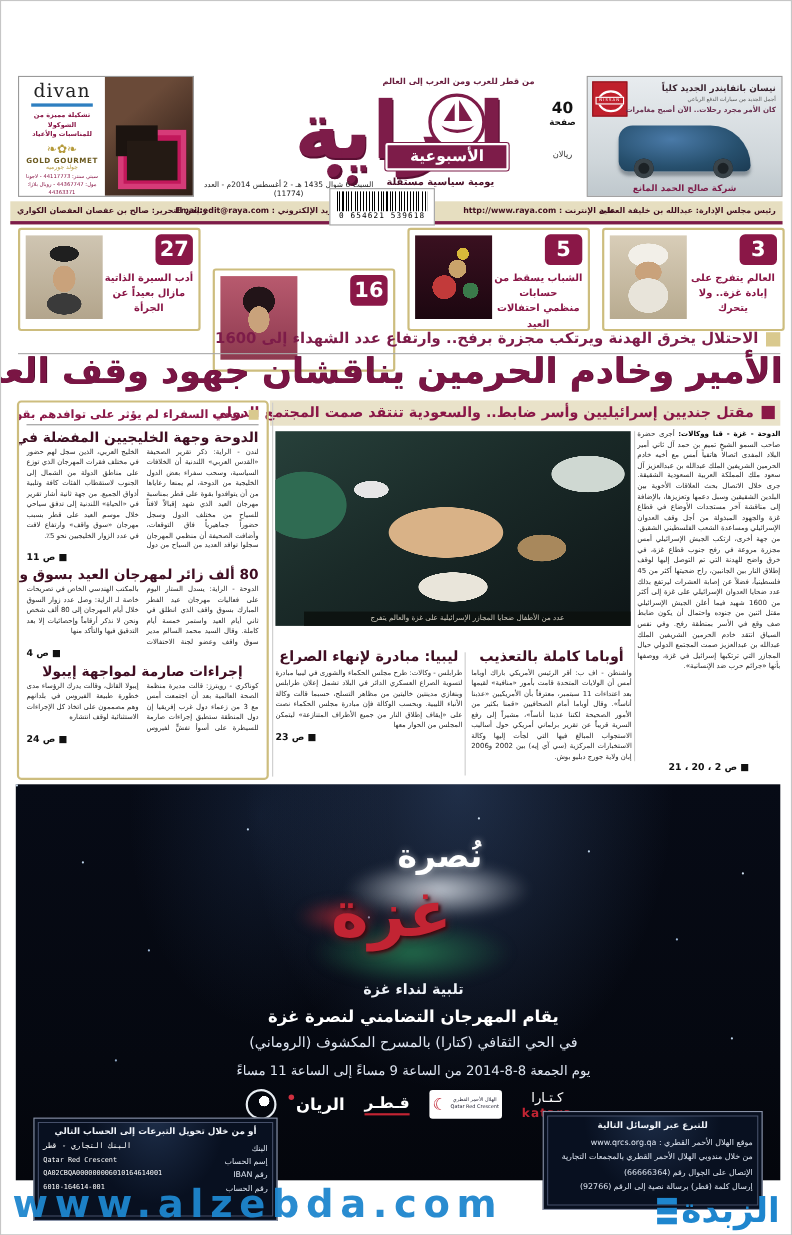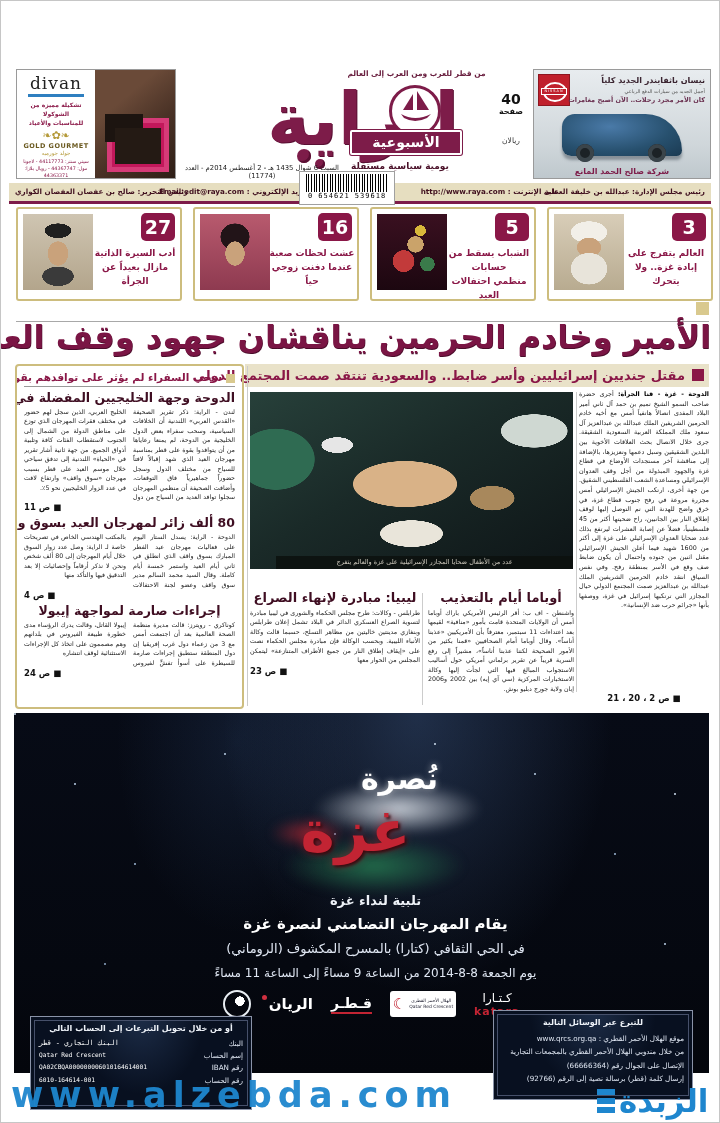--- a/index.html
+++ b/index.html
@@ -58,21 +58,21 @@
   .mb-email{left:150px;direction:ltr;}
   .mb-web{right:152px;direction:ltr;}
   .mb-chair{right:6px;}
   .barcode{left:298px;top:170px;width:94px;height:32px;background:#fff;border:1px solid #a0a0a0;z-index:5;direction:ltr;}
   .barcode-bars{margin:2px 6px 0;height:18px;
      background:repeating-linear-gradient(90deg,#000 0 1px,#fff 1px 2px,#000 2px 3px,#fff 3px 5px,#000 5px 6px,#fff 6px 8px);}
   .barcode-digits{font-family:"DejaVu Sans Mono",monospace;font-size:7px;color:#000;text-align:center;letter-spacing:1px;}
 
   
   .teaser{position:absolute;top:206px;width:162px;height:90px;background:#fff;border:2px solid #cdbd7e;border-radius:3px;}
-  .t-pos0{left:546px;} .t-pos1{left:369px;} .t-pos2{left:192px;} .t-pos3{left:15px;}
+  .t-pos0{left:546px;} .t-pos1{left:369px;} .t-pos2{left:192px;margin-top:37px;} .t-pos3{left:15px;}
   .t-photo{position:absolute;left:5px;top:5px;width:70px;height:76px;}
   .t-badge{position:absolute;right:5px;top:4px;width:34px;height:28px;background:#8a1747;color:#fff;
      font-size:19px;font-weight:bold;text-align:center;line-height:28px;border-radius:5px;}
   .t-text{position:absolute;right:2px;top:38px;width:86px;font-size:9px;font-weight:bold;color:#8a1747;
      text-align:center;line-height:1.55;}
   .t-text span{display:block;}
   .ph3{background:radial-gradient(ellipse 30px 26px at 50% 72%,#e8e4da 0 60%,transparent 61%),
        radial-gradient(ellipse 20px 16px at 50% 44%,#c9a27b 0 60%,transparent 61%),
        radial-gradient(ellipse 30px 18px at 50% 24%,#f2efe8 0 60%,transparent 61%),
        linear-gradient(#d8cdb8,#b8ab90);}
@@ -270,36 +270,33 @@
     <div class="t-photo ph5"></div>
     <div class="t-badge">5</div>
     <div class="t-text">
       <span>الشباب يسقط من حسابات</span>
       <span>منظمي احتفالات العيد</span>
     </div>
   </div>
   <div class="teaser t-pos2">
     <div class="t-photo ph16"></div>
     <div class="t-badge">16</div>
-    <div class="t-text">
-      <span>عشت لحظات صعبة</span>
-      <span>عندما دفنت زوجي حياً</span>
-    </div>
   </div>
   <div class="teaser t-pos3">
     <div class="t-photo ph27"></div>
     <div class="t-badge">27</div>
     <div class="t-text">
       <span>أدب السيرة الذاتية</span>
       <span>مازال بعيداً عن الجرأة</span>
     </div>
   </div>
 
   <div class="abs kicker">
     <div class="kicker-sq"></div>
+    <div class="kicker-text">الاحتلال يخرق الهدنة ويرتكب مجزرة برفح.. وارتفاع عدد الشهداء إلى 1600</div>
   </div>
   <div class="abs main-headline">الأمير وخادم الحرمين يناقشان جهود وقف العدوان على غزة</div>
   <div class="abs subhead">
     <div class="subhead-sq"></div>
     <div class="subhead-text">مقتل جنديين إسرائيليين وأسر ضابط.. والسعودية تنتقد صمت المجتمع الدولي</div>
   </div>
 
   <div class="abs leftbox">
     <div class="kicker2">
       <span class="sq-inline"></span><span>سحب السفراء لم يؤثر على توافدهم بقوة</span>
@@ -317,32 +314,32 @@
 
   <div class="abs photo">
     <div class="photo-caption">عدد من الأطفال ضحايا المجازر الإسرائيلية على غزة والعالم يتفرج</div>
   </div>
 
   <div class="abs vline" style="left:575px;top:391px;height:300px;"></div>
   <div class="abs vline" style="left:421px;top:592px;height:112px;"></div>
   <div class="abs vline" style="left:246px;top:365px;height:340px;"></div>
 
   <div class="abs maincol">
-    <b>الدوحة - غزة - قنا الجرأة:</b>
+    <b>الدوحة - غزة - قنا ووكالات:</b>
     <span>أجرى حضرة صاحب السمو الشيخ تميم بن حمد آل ثاني أمير البلاد المفدى اتصالاً هاتفياً أمس مع أخيه خادم الحرمين الشريفين الملك عبدالله بن عبدالعزيز آل سعود ملك المملكة العربية السعودية الشقيقة. جرى خلال الاتصال بحث العلاقات الأخوية بين البلدين الشقيقين وسبل دعمها وتعزيزها، بالإضافة إلى مناقشة آخر مستجدات الأوضاع في قطاع غزة والجهود المبذولة من أجل وقف العدوان الإسرائيلي ومساعدة الشعب الفلسطيني الشقيق. من جهة أخرى، ارتكب الجيش الإسرائيلي أمس مجزرة مروعة في رفح جنوب قطاع غزة، في خرق واضح للهدنة التي تم التوصل إليها لوقف إطلاق النار بين الجانبين، راح ضحيتها أكثر من 45 فلسطينياً، فضلاً عن إصابة العشرات ليرتفع بذلك عدد ضحايا العدوان الإسرائيلي على غزة إلى أكثر من 1600 شهيد فيما أعلن الجيش الإسرائيلي مقتل اثنين من جنوده واحتمال أن يكون ضابط صف وقع في الأسر بمنطقة رفح. وفي نفس السياق انتقد خادم الحرمين الشريفين الملك عبدالله بن عبدالعزيز صمت المجتمع الدولي حيال المجازر التي ترتكبها إسرائيل في غزة، ووصفها بأنها «جرائم حرب ضد الإنسانية».</span>
   </div>
   <div class="abs maincol-ref">■ ص 2 ، 20 ، 21</div>
 
   <div class="abs libya">
     <div class="art-h3">ليبيا: مبادرة لإنهاء الصراع</div>
     <div class="art-body b-libya">طرابلس - وكالات: طرح مجلس الحكماء والشورى في ليبيا مبادرة لتسوية الصراع العسكري الدائر في البلاد تشمل إعلان طرابلس وبنغازي مدينتين خاليتين من مظاهر التسلح، حسبما قالت وكالة الأنباء الليبية. وبحسب الوكالة فإن مبادرة مجلس الحكماء نصت على «إيقاف إطلاق النار من جميع الأطراف المتنازعة» ليتمكن المجلس من الحوار معها</div>
     <div class="pref">■ ص 23</div>
   </div>
   <div class="abs obama">
-    <div class="art-h3">أوباما أيام بالتعذيب</div>
+    <div class="art-h3">أوباما كاملة بالتعذيب</div>
     <div class="art-body b-obama">واشنطن - اف ب: أقر الرئيس الأمريكي باراك أوباما أمس أن الولايات المتحدة قامت بأمور «منافية» لقيمها بعد اعتداءات 11 سبتمبر، معترفاً بأن الأمريكيين «عذبنا أناساً». وقال أوباما أمام الصحافيين «قمنا بكثير من الأمور الصحيحة لكننا عذبنا أناساً»، مشيراً إلى رفع السرية قريباً عن تقرير برلماني أمريكي حول أساليب الاستجواب المبالغ فيها التي لجأت إليها وكالة الاستخبارات المركزية (سي آي إيه) بين 2002 و2006 إبان ولاية جورج دبليو بوش.</div>
   </div>
 
   <div class="abs poster">
     <div class="stars"></div>
     <div class="flagblob"></div>
     <div class="nusrah">نُصرة</div>
     <div class="ghaza">غزة</div>
     <div class="p-line p-l1">تلبية لنداء غزة</div>
     <div class="p-line p-l2">يقام المهرجان التضامني لنصرة غزة</div>

